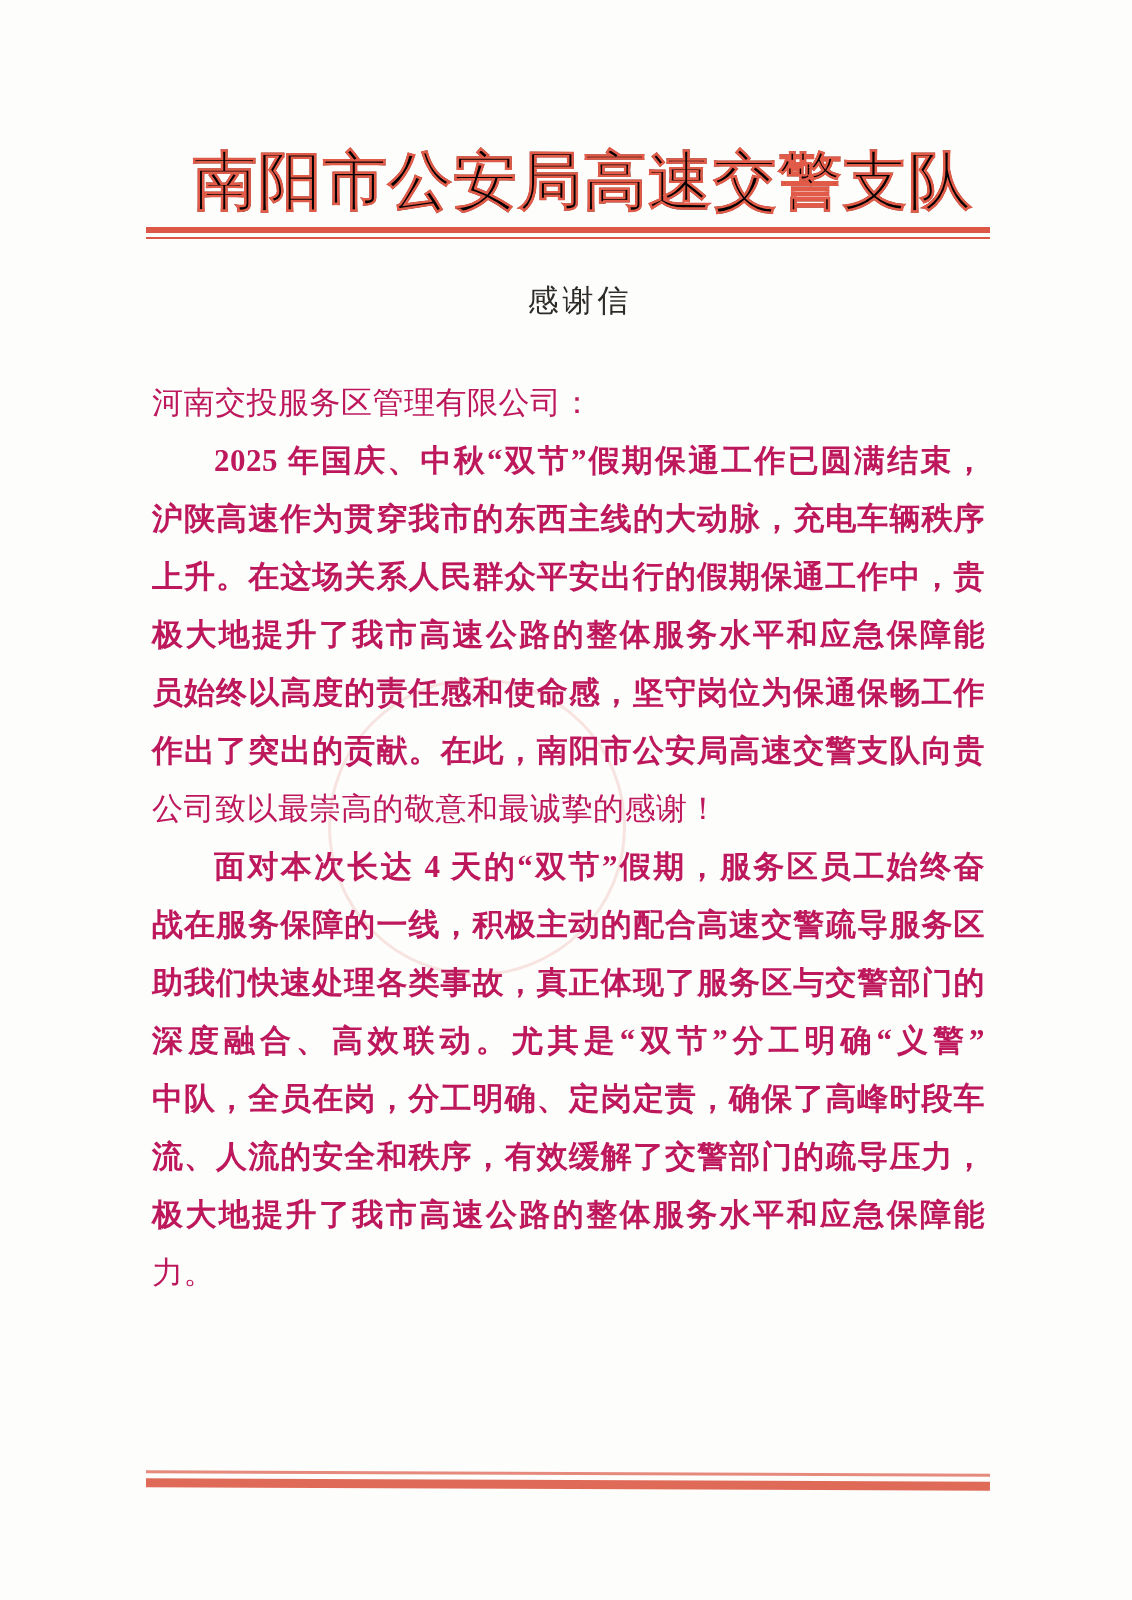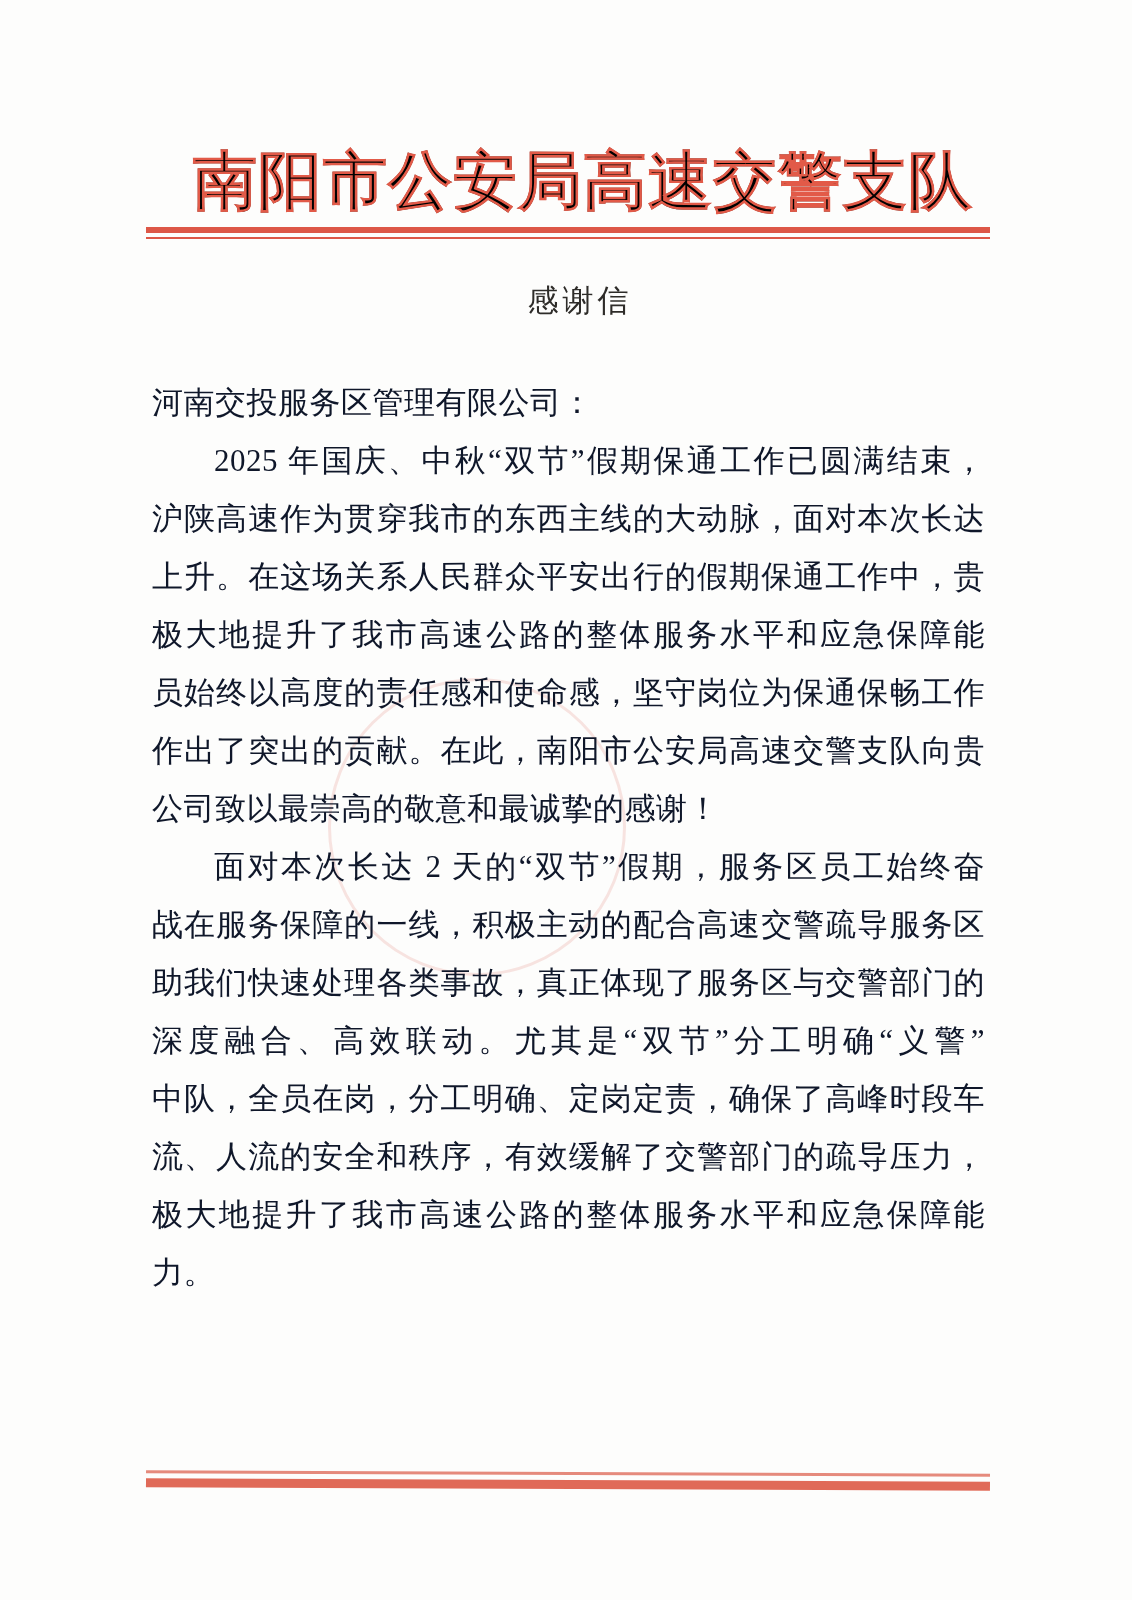--- a/index.html
+++ b/index.html
@@ -56,27 +56,28 @@
   
   .body-block{
     position:absolute;
     left:152px;top:374px;
     width:833px;
   }
   .line{
     height:58px;
     line-height:58px;
     font-size:31px;
-    color:#0f172a;
+    color:#be185d;
     letter-spacing:.5px;
   }
   .line.just{
     text-align:justify;
     text-align-last:justify;
     text-justify:inter-character;
+    font-weight:bold;
   }
   .line.indent{ text-indent:62px; }
   
   .foot-rules{
     position:absolute;left:146px;right:142px;top:1472px;
     transform:rotate(0.25deg);
   }
   .foot-rule-thin{ height:3px;background:#e58a7c; }
   .foot-rule-gap{ height:5px;background:transparent; }
   .foot-rule-thick{ height:9px;background:#e06a58; }
@@ -91,27 +92,27 @@
   <div class="head-rule-thick"></div>
   <div class="head-rule-thin"></div>
 
   <div class="doc-title">感谢信</div>
 
   <div class="stamp"></div>
 
   <div class="body-block">
       <div class="line">河南交投服务区管理有限公司：</div>
       <div class="line indent just">2025 年国庆、中秋“双节”假期保通工作已圆满结束，</div>
-      <div class="line just">沪陕高速作为贯穿我市的东西主线的大动脉，面对本次长达</div>
+      <div class="line just">沪陕高速作为贯穿我市的东西主线的大动脉，充电车辆秩序</div>
       <div class="line just">上升。在这场关系人民群众平安出行的假期保通工作中，贵</div>
       <div class="line just">极大地提升了我市高速公路的整体服务水平和应急保障能</div>
       <div class="line just">员始终以高度的责任感和使命感，坚守岗位为保通保畅工作</div>
       <div class="line just">作出了突出的贡献。在此，南阳市公安局高速交警支队向贵</div>
       <div class="line">公司致以最崇高的敬意和最诚挚的感谢！</div>
-      <div class="line indent just">面对本次长达 2 天的“双节”假期，服务区员工始终奋</div>
+      <div class="line indent just">面对本次长达 4 天的“双节”假期，服务区员工始终奋</div>
       <div class="line just">战在服务保障的一线，积极主动的配合高速交警疏导服务区</div>
       <div class="line just">助我们快速处理各类事故，真正体现了服务区与交警部门的</div>
       <div class="line just">深度融合、高效联动。尤其是“双节”分工明确“义警”</div>
       <div class="line just">中队，全员在岗，分工明确、定岗定责，确保了高峰时段车</div>
       <div class="line just">流、人流的安全和秩序，有效缓解了交警部门的疏导压力，</div>
       <div class="line just">极大地提升了我市高速公路的整体服务水平和应急保障能</div>
       <div class="line">力。</div>
     </div>
 
   <div class="foot-rules">

